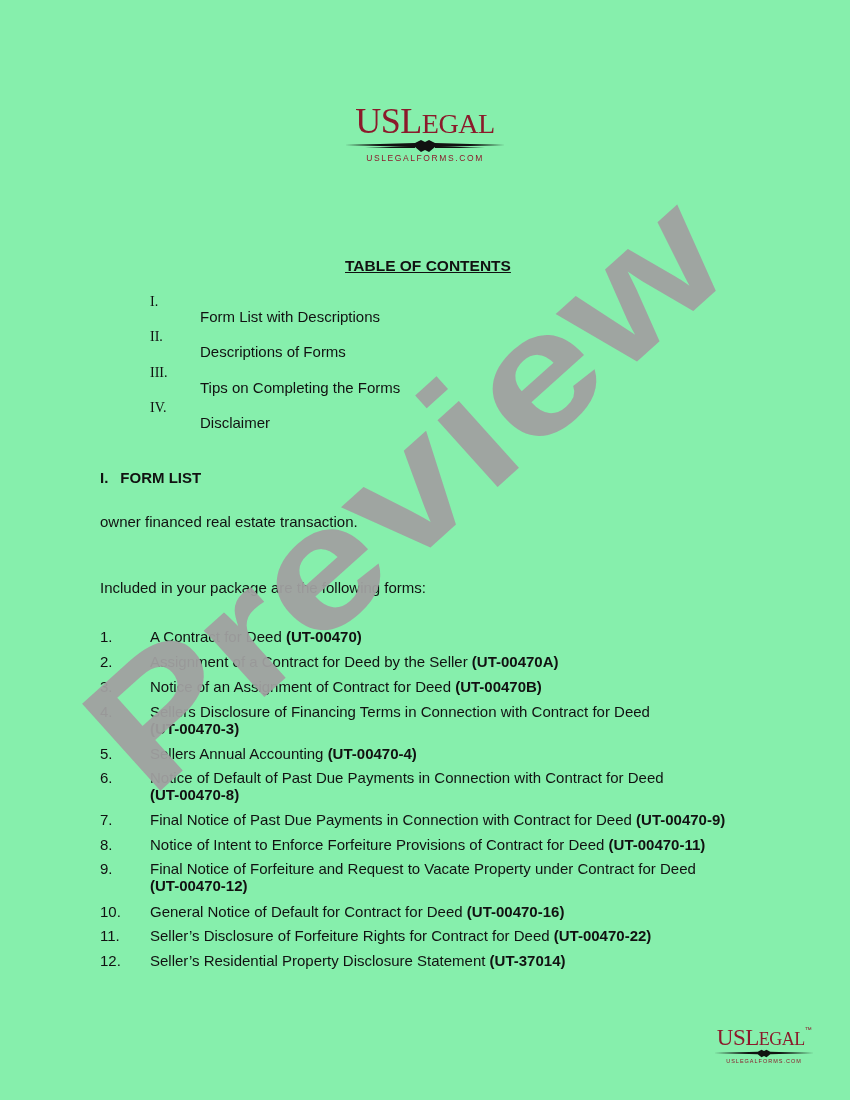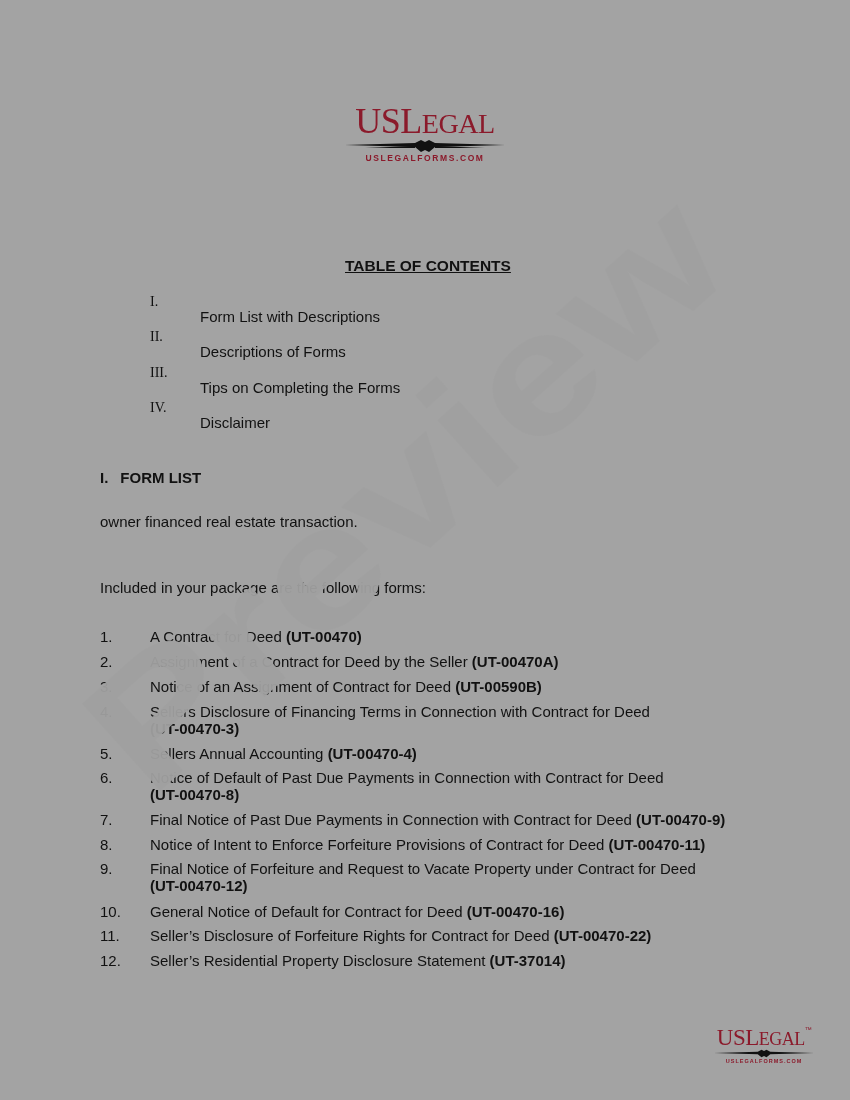--- a/index.html
+++ b/index.html
@@ -1,26 +1,26 @@
 <!DOCTYPE html>
 <html><head>
 <meta charset="utf-8">
 <style>
   html, body { margin:0; padding:0; background:#ffffff; }
   body { width:850px; height:1100px; position:relative; overflow:hidden;
          font-family:"Liberation Sans", "DejaVu Sans", sans-serif; color:#111; }
-  .page { position:absolute; left:0; top:0; width:850px; height:1100px; background:#a3a3a3; }
+  .page { position:absolute; left:0; top:0; width:850px; height:1100px; background:#86efac; }
 
   
   .logo { position:absolute; text-align:center; }
   .logo .wordmark { font-family:"Liberation Serif", "DejaVu Serif", serif; color:#8b1a2b; letter-spacing:-0.5px; line-height:1; white-space:nowrap; }
   .logo .wordmark .big { font-size:1em; }
   .logo .wordmark .small { font-size:0.78em; }
   .logo .eagle { display:block; margin:0 auto; }
-  .logo .url { font-family:"Liberation Sans", sans-serif; font-weight:bold; color:#8b1a2b; letter-spacing:1.6px; line-height:1; }
+  .logo .url { font-family:"Liberation Sans", sans-serif; font-weight:normal; color:#8b1a2b; letter-spacing:1.6px; line-height:1; }
   .logo-top { left:330px; top:103px; width:190px; }
   .logo-top .wordmark { font-size:36px; }
   .logo-top .url { font-size:8.5px; margin-top:1px; }
   .logo-bottom { left:704px; top:1026px; width:120px; }
   .logo-bottom .wordmark { font-size:23px; }
   .logo-bottom .url { font-size:5.5px; letter-spacing:1px; margin-top:1px; }
   .logo-bottom .tm { font-size:7px; vertical-align:top; color:#8b1a2b; font-family:"Liberation Sans", sans-serif; }
 
   .text { position:absolute; font-size:15px; line-height:18px; white-space:nowrap; }
   .intro { left:100px; top:183px; font-size:16px; line-height:20px; }
@@ -90,21 +90,21 @@
   <div class="form-item" style="top:628px;">
     <span class="num">1.</span>
     <span class="desc"><span>A Contract for Deed </span><span class="code">(UT-00470)</span></span>
   </div>
   <div class="form-item" style="top:653px;">
     <span class="num">2.</span>
     <span class="desc"><span>Assignment of a Contract for Deed by the Seller </span><span class="code">(UT-00470A)</span></span>
   </div>
   <div class="form-item" style="top:678px;">
     <span class="num">3.</span>
-    <span class="desc"><span>Notice of an Assignment of Contract for Deed </span><span class="code">(UT-00590B)</span></span>
+    <span class="desc"><span>Notice of an Assignment of Contract for Deed </span><span class="code">(UT-00470B)</span></span>
   </div>
   <div class="form-item" style="top:703px;">
     <span class="num">4.</span>
     <span class="desc"><span>Sellers Disclosure of Financing Terms in Connection with Contract for Deed</span><br><span class="code">(UT-00470-3)</span></span>
   </div>
   <div class="form-item" style="top:745px;">
     <span class="num">5.</span>
     <span class="desc"><span>Sellers Annual Accounting </span><span class="code">(UT-00470-4)</span></span>
   </div>
   <div class="form-item" style="top:769px;">

